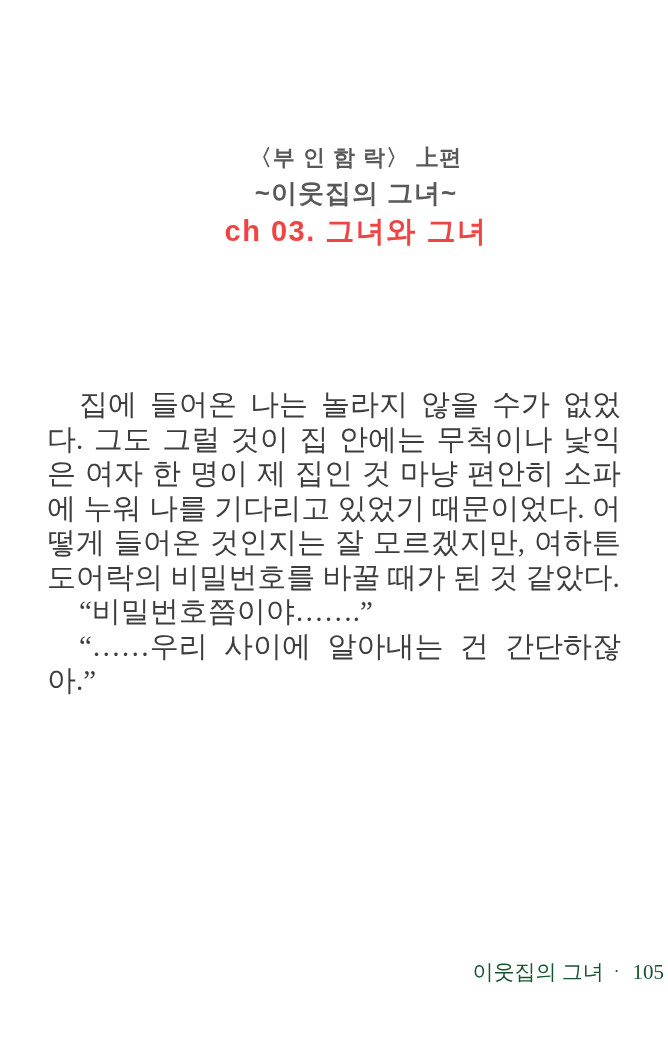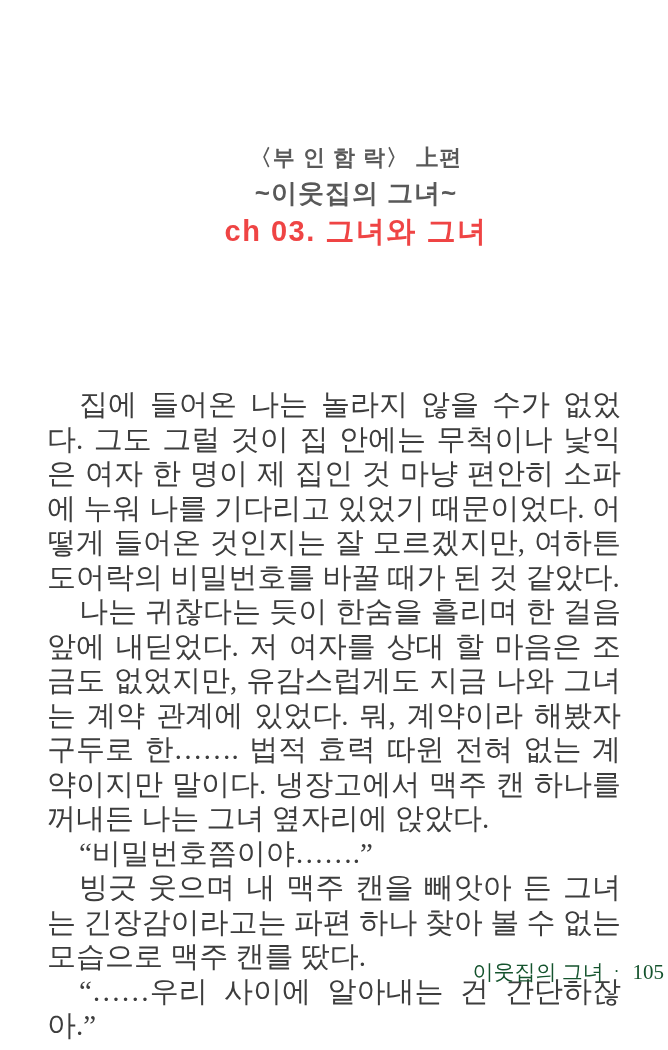--- a/index.html
+++ b/index.html
@@ -84,23 +84,21 @@
 <div class="page">
 
   <header class="chapter-header">
     <div class="volume-title">〈부 인 함 락〉 上편</div>
     <div class="series-subtitle">~이웃집의 그녀~</div>
     <div class="chapter-title">ch 03. 그녀와 그녀</div>
   </header>
 
   <main class="body-text">
     <p>집에 들어온 나는 놀라지 않을 수가 없었다. 그도 그럴 것이 집 안에는 무척이나 낯익은 여자 한 명이 제 집인 것 마냥 편안히 소파에 누워 나를 기다리고 있었기 때문이었다. 어떻게 들어온 것인지는 잘 모르겠지만, 여하튼 도어락의 비밀번호를 바꿀 때가 된 것 같았다.</p>
-    <p>나는 귀찮다는 듯이 한숨을 흘리며 한 걸음 앞에 내딛었다. 저 여자를 상대 할 마음은 조금도 없었지만, 유감스럽게도 지금 나와 그녀는 계약 관계에 있었다. 뭐, 계약이라 해봤자 구두로 한……. 법적 효력 따윈 전혀 없는 계약이지만 말이다. 냉장고에서 맥주 캔 하나를 꺼내든 나는 그녀 옆자리에 앉았다.</p>
     <p>“비밀번호쯤이야…….”</p>
-    <p>빙긋 웃으며 내 맥주 캔을 빼앗아 든 그녀는 긴장감이라고는 파편 하나 찾아 볼 수 없는 모습으로 맥주 캔를 땄다.</p>
     <p>“……우리 사이에 알아내는 건 간단하잖아.”</p>
   </main>
 
   <footer class="page-footer">
     <span>이웃집의 그녀</span><span class="footer-separator">·</span><span>105</span>
   </footer>
 
 </div>
 
 </body></html>

